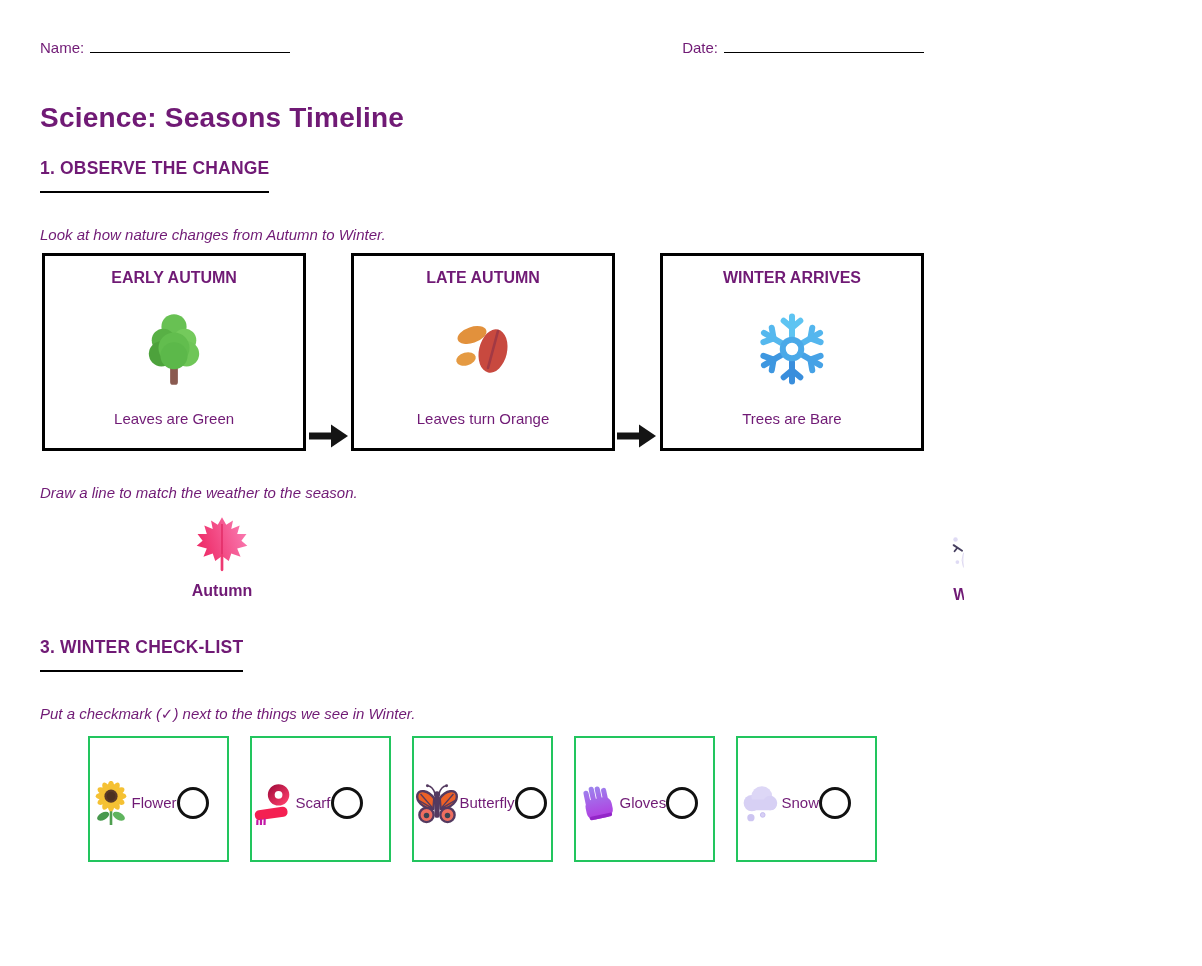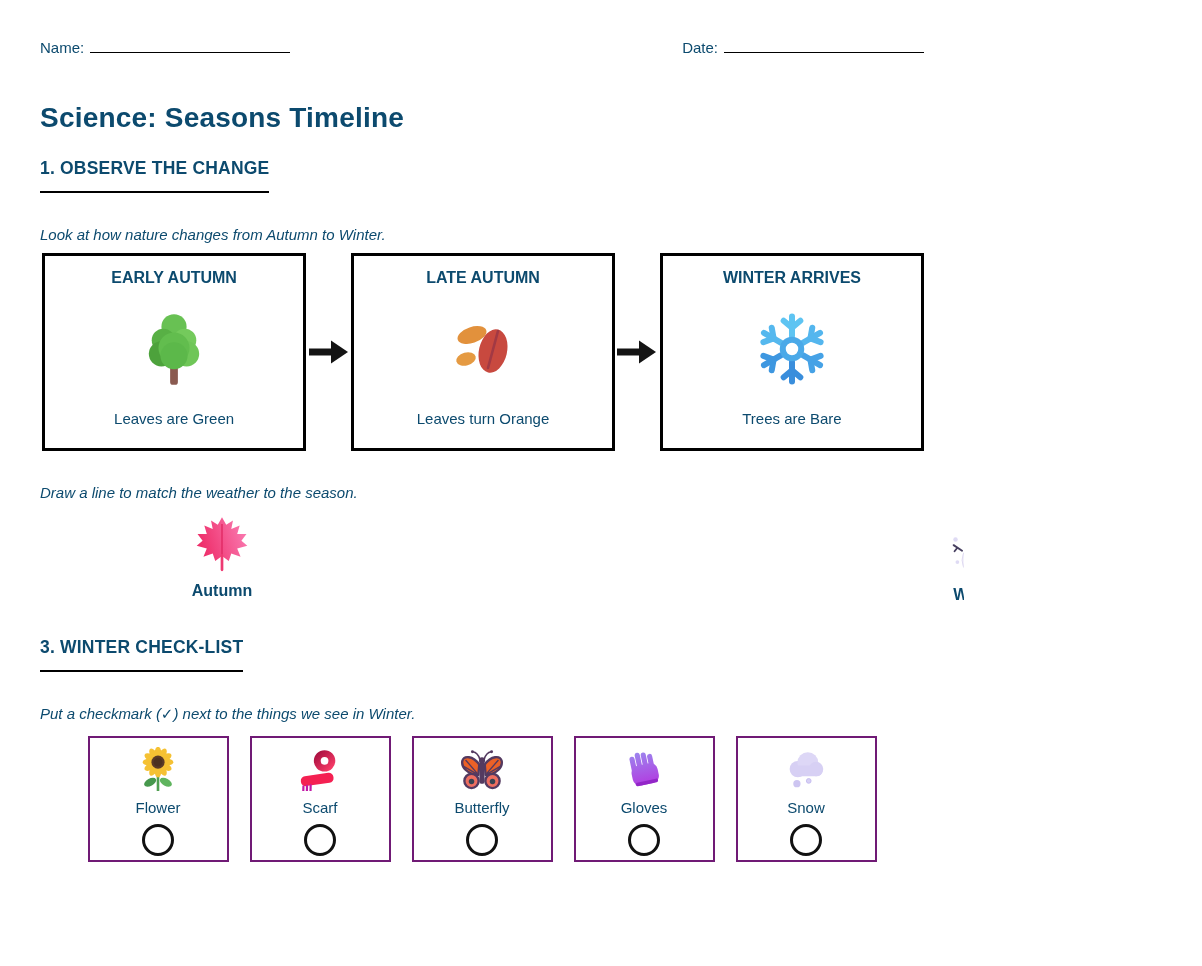--- a/index.html
+++ b/index.html
@@ -1,53 +1,53 @@
 <!DOCTYPE html>
 <html><head>
 <meta charset="utf-8">
 <style>
   html,body{margin:0;padding:0;background:#ffffff;}
   .page{
     width:964px;height:966px;box-sizing:border-box;
     padding:38px 40px 0 40px;
     font-family:"Liberation Sans","DejaVu Sans",sans-serif;
-    color:#0c4a6e;background:#fff;position:relative;overflow:hidden;
+    color:#701a75;background:#fff;position:relative;overflow:hidden;
   }
   
   .header-row{display:flex;justify-content:space-between;align-items:flex-end;font-size:15px;}
   .fill-line{display:inline-block;width:200px;border-bottom:1.6px solid #000;height:14px;margin-left:6px;vertical-align:baseline;}
   
   .doc-title{font-size:28px;font-weight:bold;margin:46px 0 12px 0;letter-spacing:.2px;}
   .section-heading{margin:0;font-size:17.5px;font-weight:bold;letter-spacing:.2px;}
   .section-heading .u{display:inline-block;border-bottom:2px solid #000;padding-bottom:12px;}
   .mt-s1{margin-top:24px;}
   .mt-s2{margin-top:56px;}
   .mt-s3{margin-top:36px;}
   .instruction{font-style:italic;font-size:15px;margin:33px 0 0 0;}
   
-  .timeline-row{display:flex;align-items:center;margin:10px 0 0 2px;}
+  .timeline-row{display:flex;align-items:flex-end;margin:10px 0 0 2px;}
   .season-card{
     width:335px;height:198px;box-sizing:border-box;border:3px solid #000;background:#fff;
     display:flex;flex-direction:column;align-items:center;
   }
   .season-card .card-title{font-size:16px;font-weight:bold;margin-top:13px;}
   .season-card .card-icon{flex:1;display:flex;align-items:center;justify-content:center;}
   .season-card .card-caption{font-size:15px;margin-bottom:21px;}
   .arrow-cell{width:57px;display:flex;align-items:center;justify-content:center;}
   
   .match-row{position:relative;height:86px;margin-top:14px;}
   .match-item{position:absolute;top:0;width:120px;text-align:center;}
   .match-item.left{left:122px;}
   .match-item.right{left:878px;}
   .match-item .match-label{font-size:16px;font-weight:bold;margin-top:3px;}
   
   .checklist-row{display:flex;gap:21px;width:789px;margin:13px auto 0 auto;}
   .check-card{
-    width:141px;height:126px;box-sizing:border-box;border:2px solid #701a75;background:#fff;
-    display:flex;flex-direction:column;align-items:center;
+    width:141px;height:126px;box-sizing:border-box;border:2px solid #22c55e;background:#fff;
+    display:flex;flex-direction:row;align-items:center;
   }
   .check-card .check-icon{margin-top:10px;height:44px;display:flex;align-items:center;justify-content:center;}
   .check-card .check-label{font-size:15px;margin-top:7px;}
   .check-circle{width:26px;height:26px;border:3px solid #111;border-radius:50%;margin-top:8px;background:#fff;cursor:pointer;}
 </style>
 </head>
 <body>
 
 <div class="page">
 

